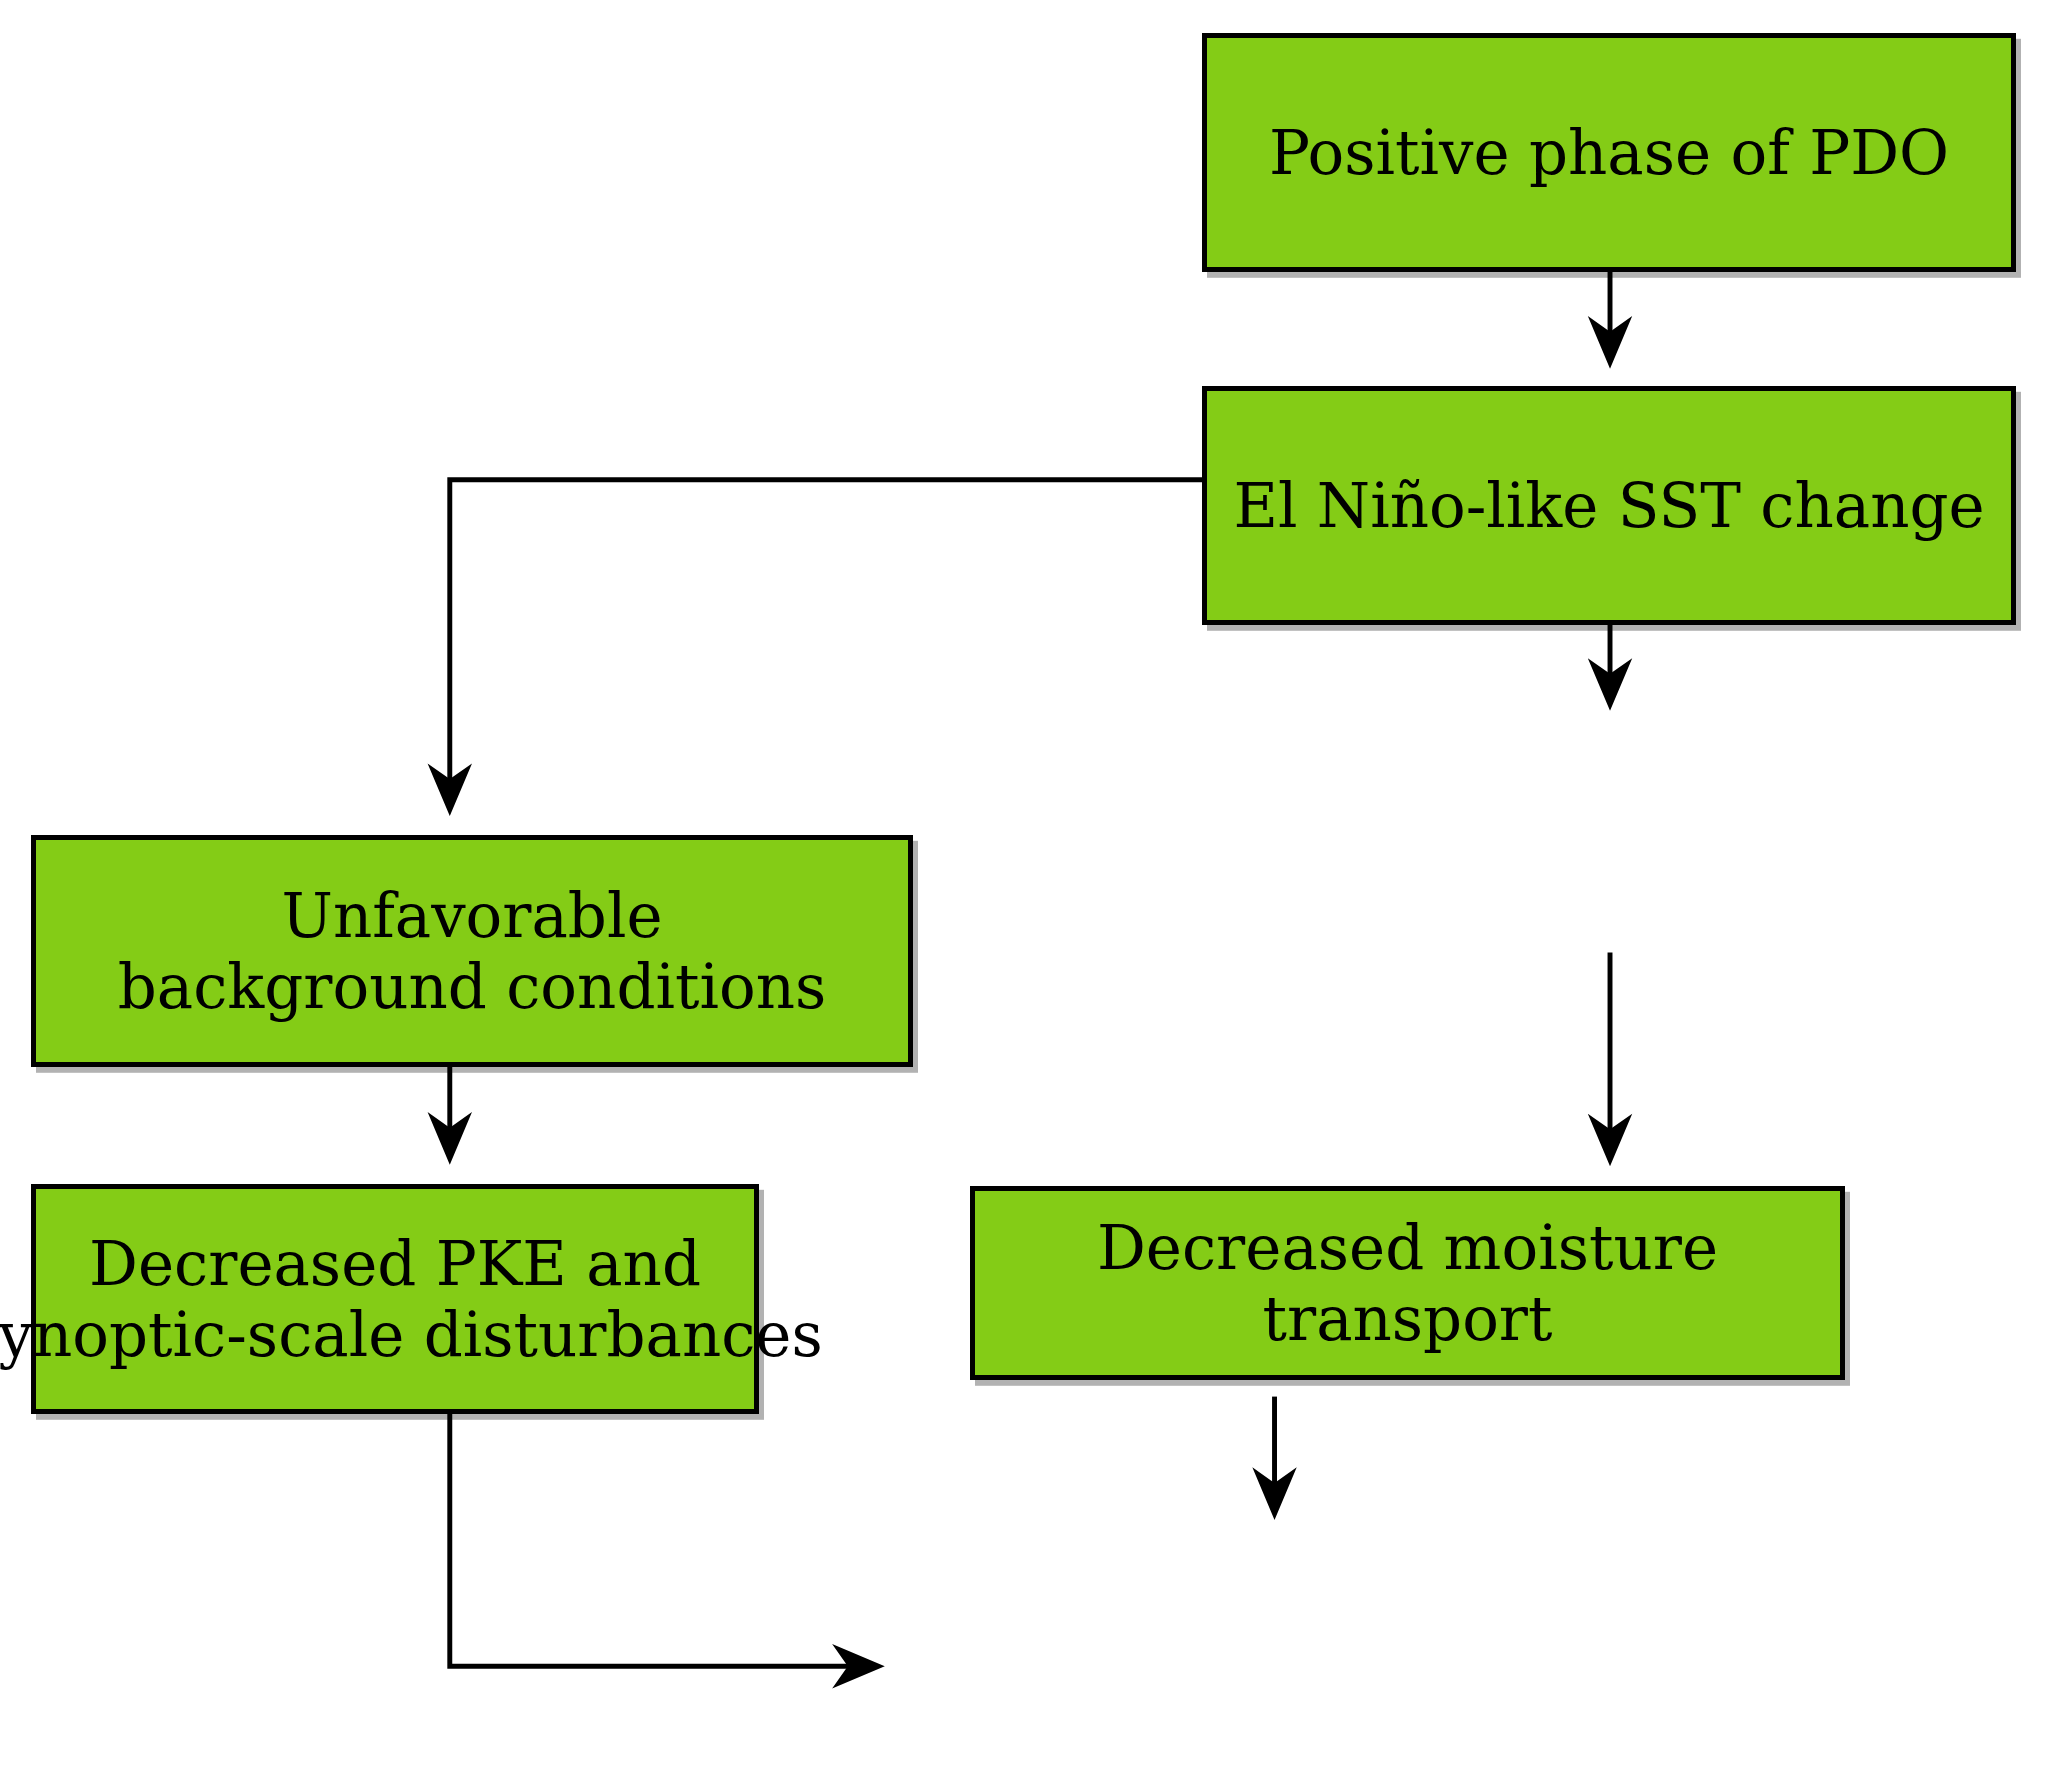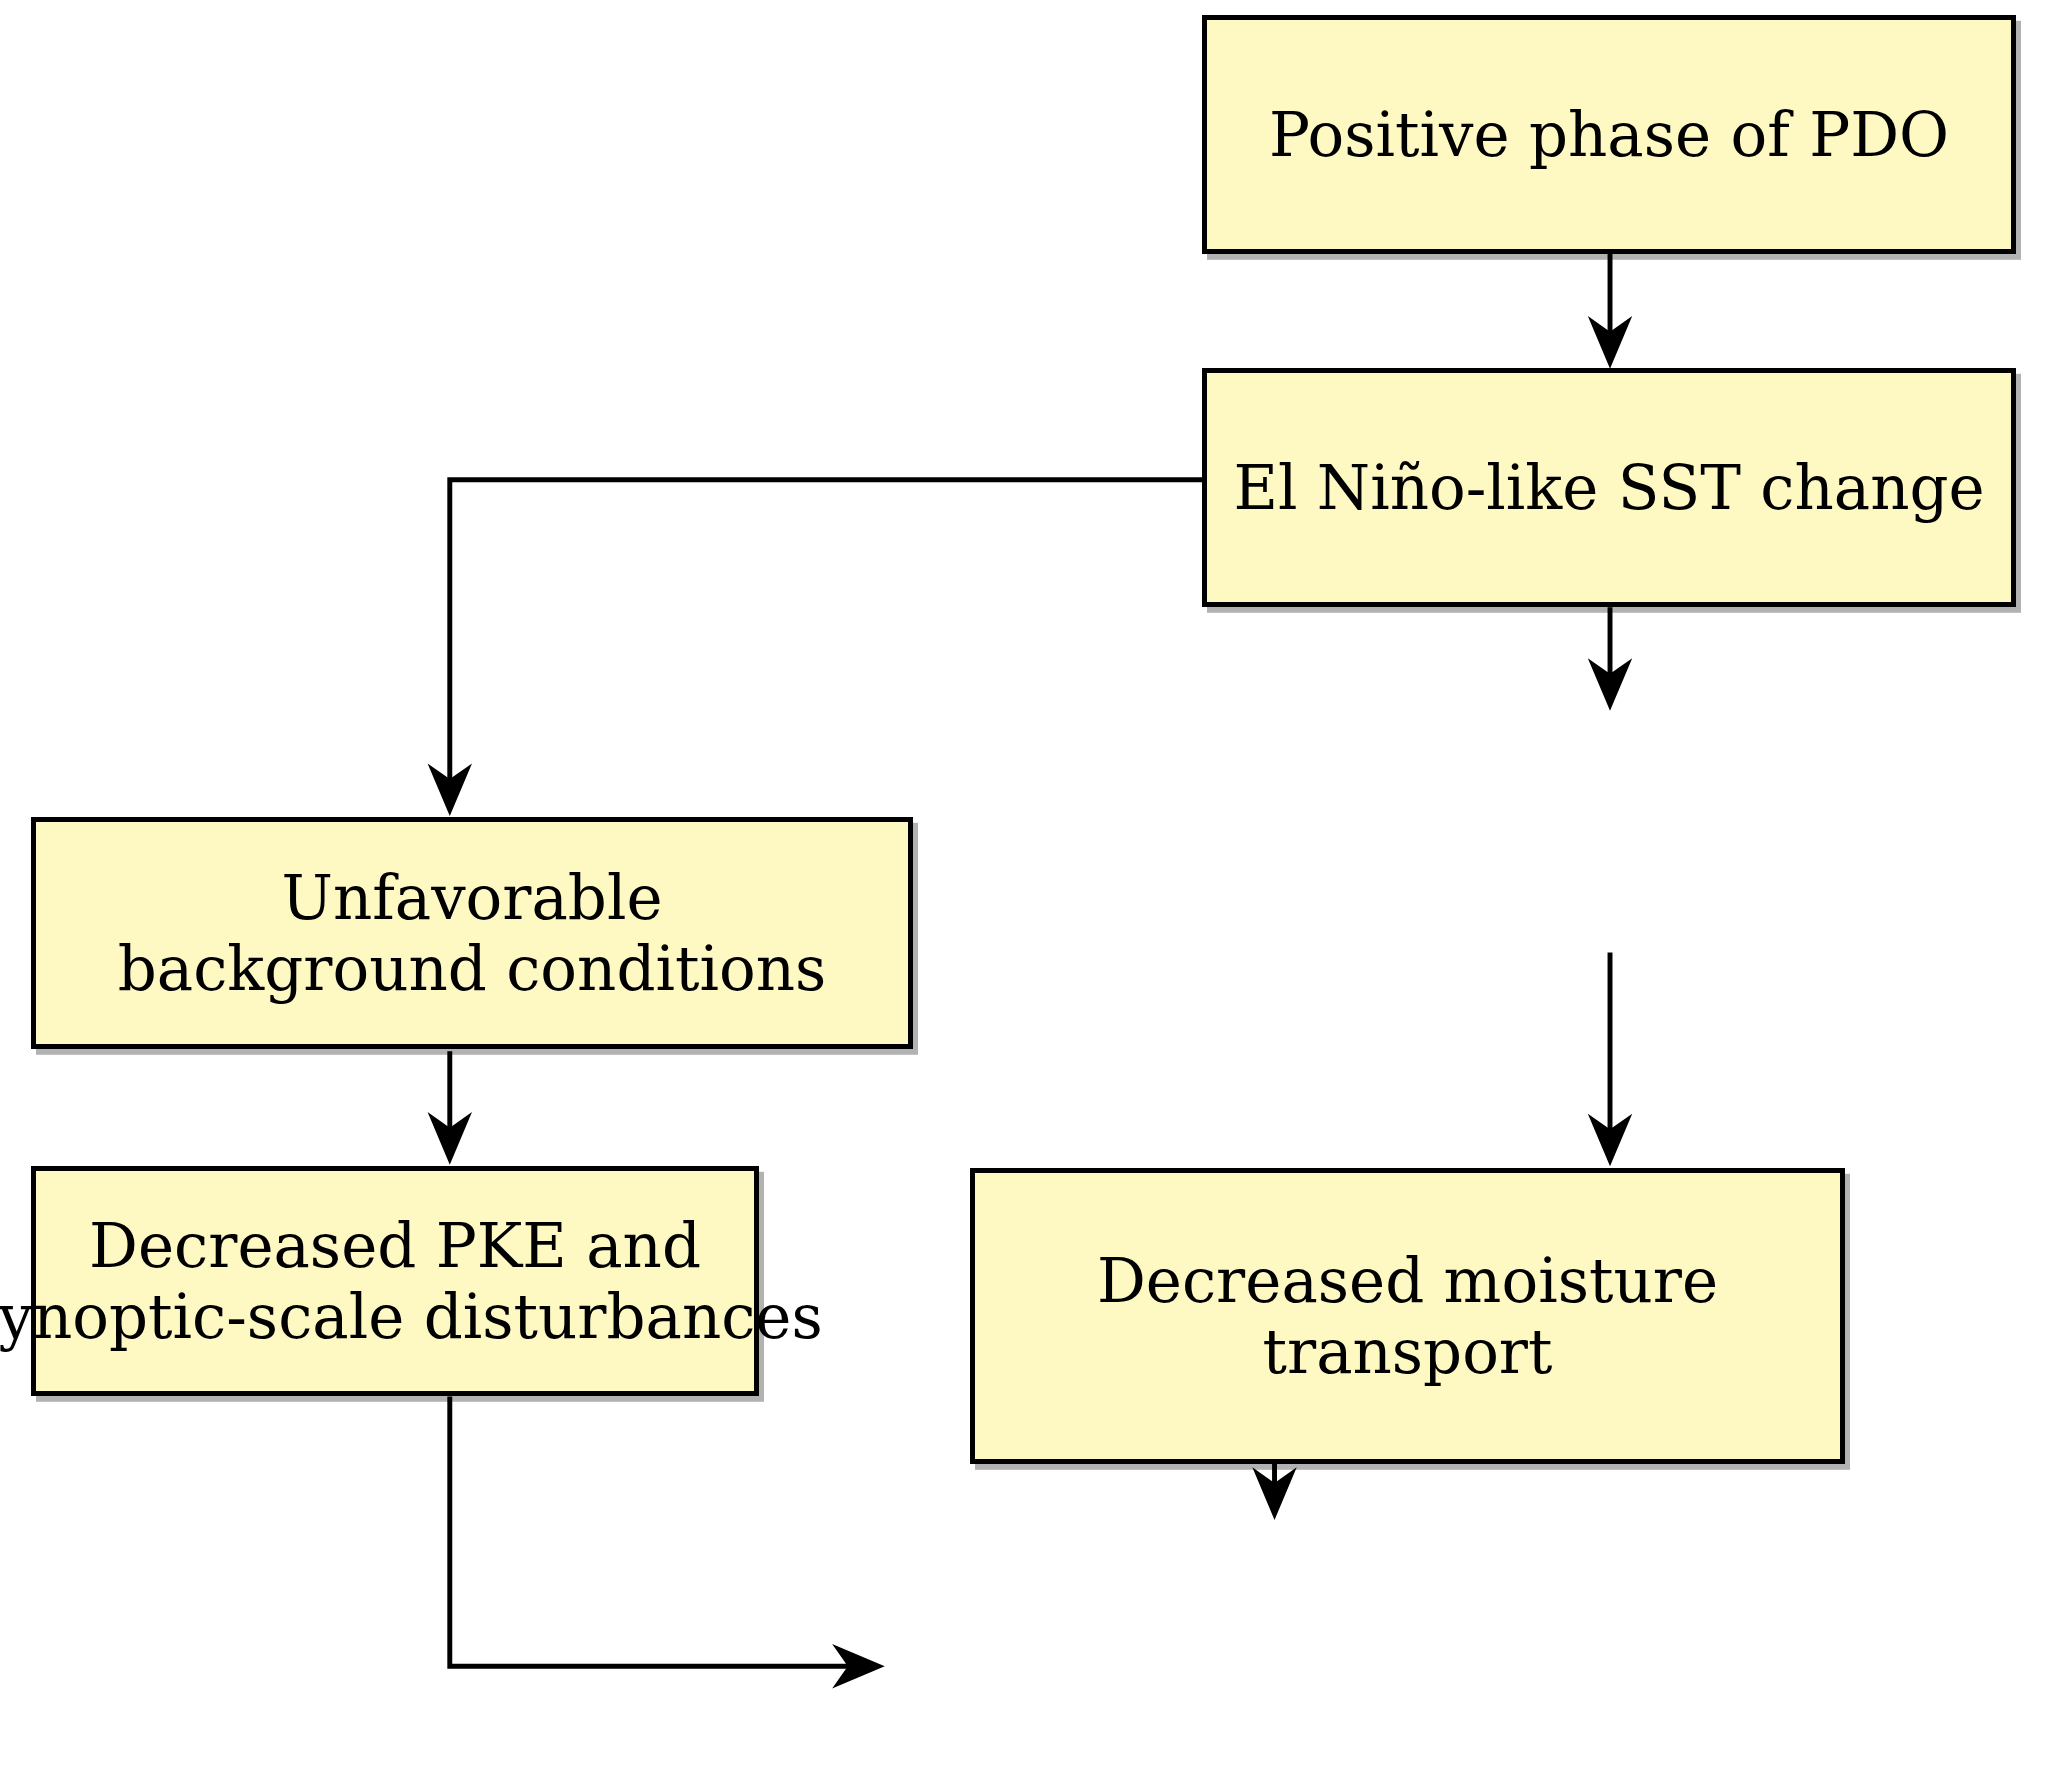--- a/index.html
+++ b/index.html
@@ -12,26 +12,27 @@
     width: 2045px;
     height: 1790px;
     background: #ffffff;
     font-family: "DejaVu Serif", "Liberation Serif", serif;
     color: #000000;
     overflow: hidden;
   }
   .node {
     position: absolute;
     box-sizing: border-box;
-    background: #fef9c3;
+    background: #84cc16;
     border: 5.8px solid #000000;
     box-shadow: 5px 5.8px 0 rgba(0,0,0,0.30);
     display: flex;
     align-items: center;
     justify-content: center;
+    margin-top: 18px;
   }
   .node .label {
     font-size: 61px;
     line-height: 1.17;
     text-align: center;
     white-space: pre;
     color: #000000;
   }
   #arrows {
     position: absolute;
@@ -106,20 +107,20 @@
   <div class="node" style="left:31px; top:817px; width:882px; height:232px;">
     <div class="label">Unfavorable
 background conditions</div>
   </div>
 
   <div class="node" style="left:31px; top:1166px; width:728px; height:230px;">
     <div class="label">Decreased PKE and
 synoptic-scale disturbances</div>
   </div>
 
-  <div class="node" style="left:970px; top:1168px; width:875px; height:296px;">
+  <div class="node" style="left:970px; top:1168px; width:875px; height:194px;">
     <div class="label">Decreased moisture
 transport</div>
   </div>
 
 
 </div>
 
 
 </body></html>

